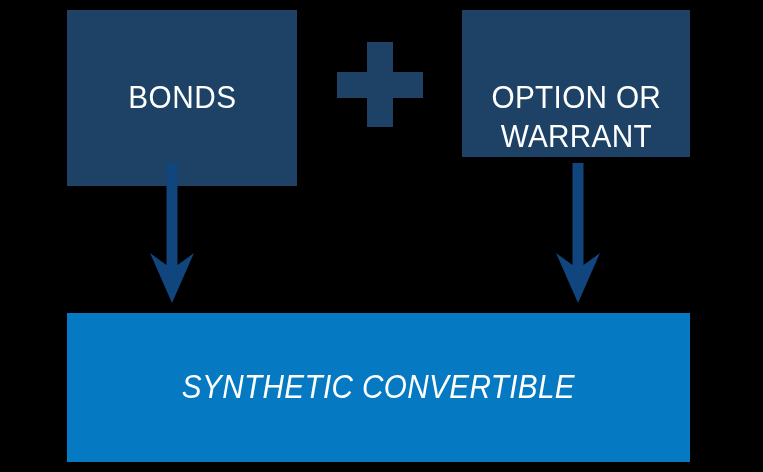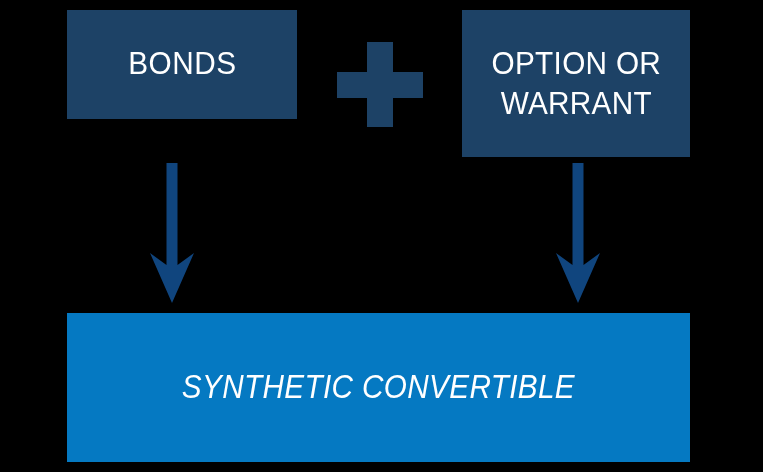--- a/index.html
+++ b/index.html
@@ -24,38 +24,39 @@
     text-align: center;
     color: #ffffff;
     box-sizing: border-box;
   }
 
   
   #box-bonds {
     left: 67px;
     top: 10px;
     width: 230px;
-    height: 109px;
+    height: 176px;
     background: #1D4266;
   }
   #box-bonds .node-label {
     font-size: 31px;
     letter-spacing: 0.5px;
     font-weight: 400;
     line-height: 1.05;
     transform: scaleX(0.96);
   }
 
   
   #box-option {
     left: 462px;
     top: 10px;
     width: 228px;
     height: 147px;
     background: #1D4266;
+    align-items: flex-end;
   }
   #box-option .node-label {
     font-size: 31px;
     letter-spacing: 0.3px;
     font-weight: 400;
     line-height: 1.28;
     transform: scaleX(0.96);
     white-space: pre-line;
   }
 

